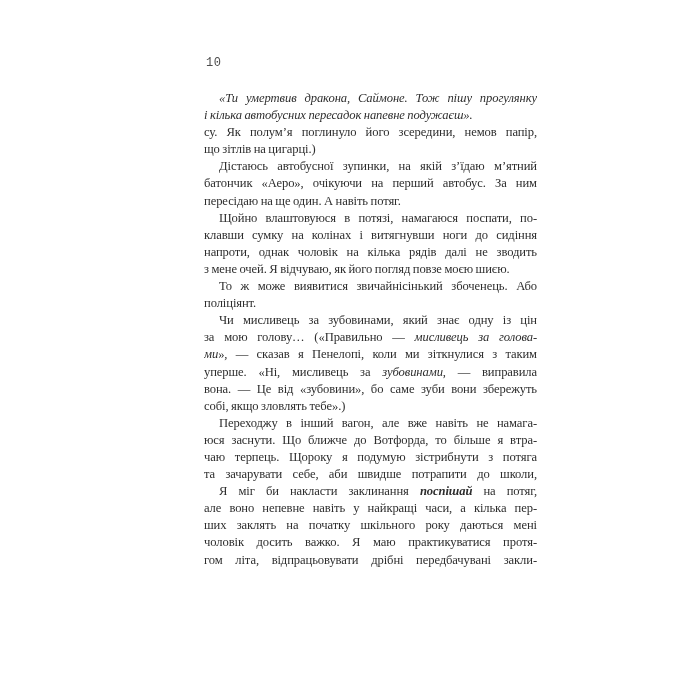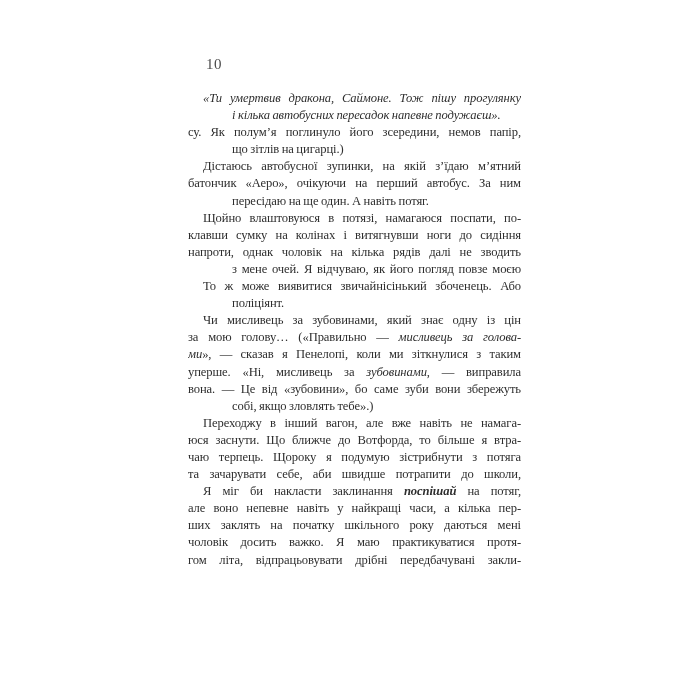--- a/index.html
+++ b/index.html
@@ -16,45 +16,45 @@
   .page {
     position: relative;
     width: 700px;
     height: 700px;
     background: #ffffff;
   }
   .folio {
     position: absolute;
     left: 206px;
     top: 56px;
-    font-family: Liberation Serif, serif;
-    font-size: 15px;
+    font-family: Liberation Mono, monospace;
+    font-size: 12px;
     letter-spacing: 0.5px;
     color: #4c4c4c;
   }
   .text {
     position: absolute;
-    left: 188px;
+    left: 204px;
     top: 90px;
     width: 333px;
     color: #2e2e2e;
     font-size: 12.6px;
     line-height: 17.1px;
     letter-spacing: -0.1px;
     word-spacing: -0.5px;
   }
   .para { margin: 0; padding: 0; }
   .line {
     height: 17.1px;
     overflow: hidden;
     text-align: justify;
     text-align-last: justify;
   }
   .line.first { text-indent: 15px; }
-  .line.plast { text-align-last: left; margin-left: 44px; }
+  .line.plast { text-align-last: left; }
   .i  { font-style: italic; }
   .bi { font-style: italic; font-weight: bold; margin-top: 48px; }
 </style>
 </head>
 <body>
 
 <div class="page" style="background: rgb(255, 255, 255);">
   <div class="folio" style="color: rgb(76, 76, 76);">10</div>
   <div class="text" id="page-text" style="color: rgb(46, 46, 46);">
       <div class="para">

